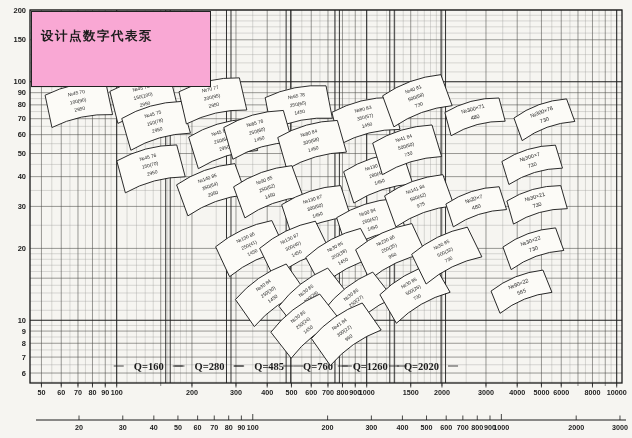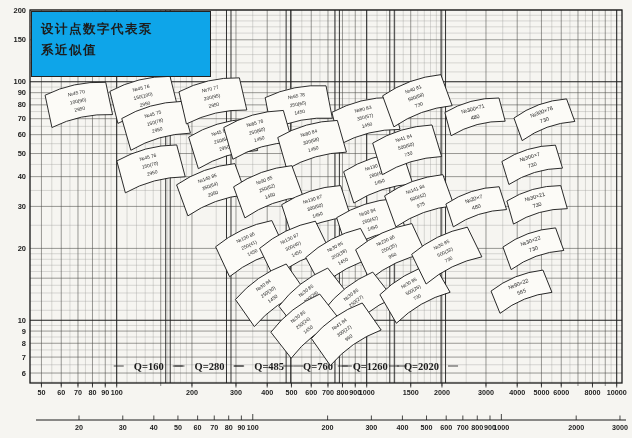--- a/index.html
+++ b/index.html
@@ -1,21 +1,21 @@
 <!DOCTYPE html>
 <html><head>
 <meta charset="utf-8">
 <style>
   html,body{margin:0;padding:0;background:#e9e8e4;}
   .page{position:relative;width:632px;height:438px;background:#f6f5f1;overflow:hidden;
         font-family:"Liberation Sans","DejaVu Sans",sans-serif;}
   svg{position:absolute;left:0;top:0;}
-  .legend-box{position:absolute;left:31px;top:11px;width:180px;height:66px;
-      background:#0ea5e9;border:1px solid #222;box-sizing:border-box;
-      padding:6px 0 0 9px;color:#1c1c1c;font-size:12.5px;font-weight:600;
+  .legend-box{position:absolute;left:31px;top:11px;width:180px;height:76px;
+      background:#f9a8d4;border:1px solid #222;box-sizing:border-box;
+      padding:13px 0 0 9px;color:#1c1c1c;font-size:12.5px;font-weight:600;
       line-height:21px;letter-spacing:1.5px;
       font-family:"DejaVu Sans","Liberation Sans",sans-serif;}
 </style>
 </head>
 <body>
 
 <div class="page">
   <svg id="chart-svg" width="632" height="438" viewBox="0 0 632 438">
       <g>
         <line x1="30" y1="10" x2="30" y2="383" stroke="#9a9a96" stroke-width="0.35"></line>
@@ -505,15 +505,14 @@
         </g>
         <g transform="translate(520,288) rotate(-22)">
           <path d="M-28,-8 Q0,-16 28,-8 L28,16 Q0,8 -28,16 Z" fill="#fcfbf7" stroke="#1c1c1c" stroke-width="0.85"></path>
           <text x="0" y="-2.5" text-anchor="middle" font-size="5.4" fill="#1c1c1c">№90×22</text>
           <text x="0" y="6" text-anchor="middle" font-size="5.4" fill="#1c1c1c">585</text>
         </g>
       </g>
     </svg>
   <div class="legend-box">
     <div>设计点数字代表泵</div>
-    <div>系近似值</div>
   </div>
 </div>
 
 </body></html>

